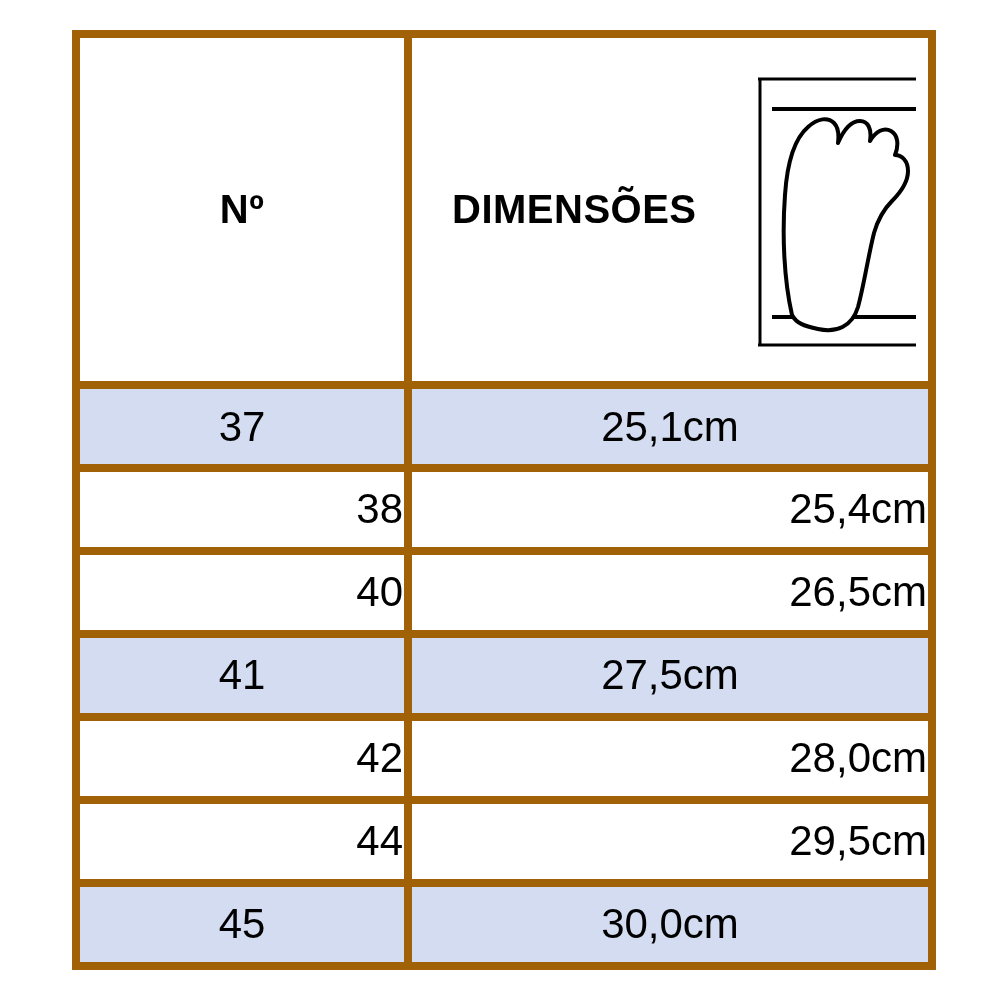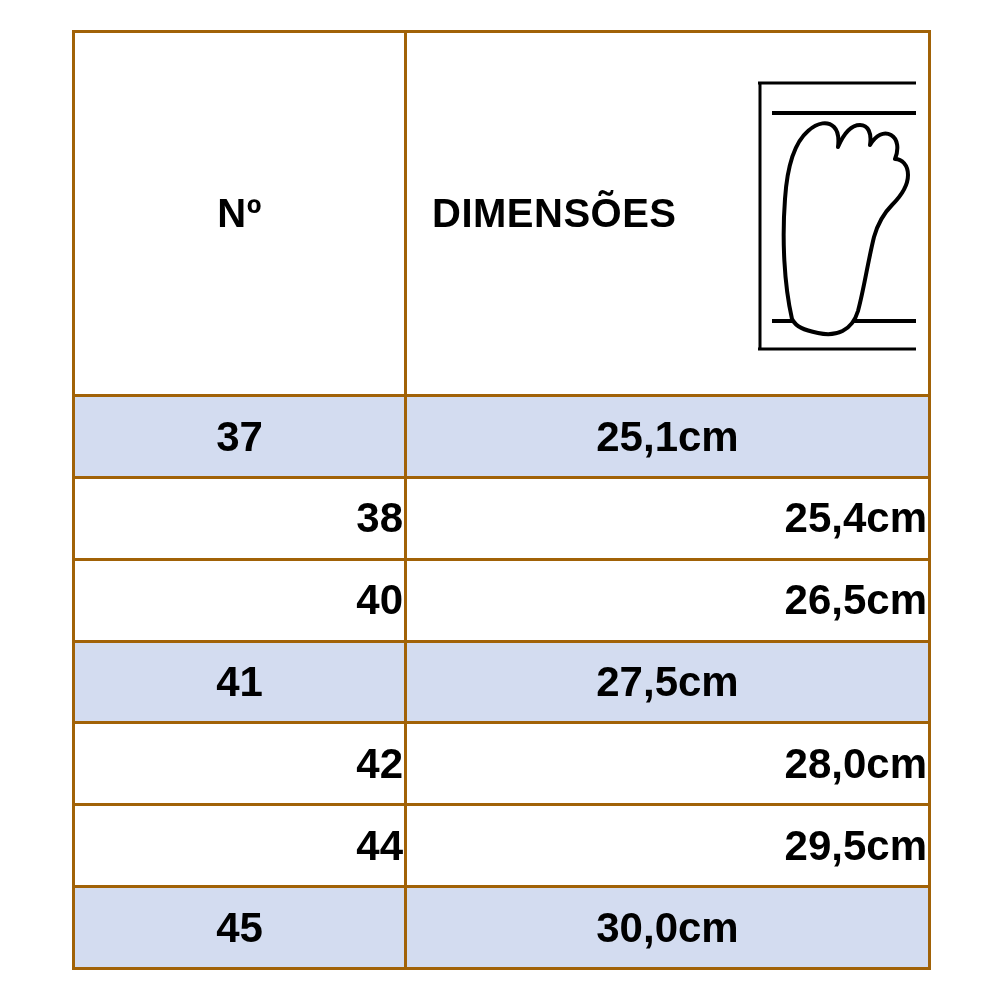--- a/index.html
+++ b/index.html
@@ -29,21 +29,21 @@
 
   table.size-table {
     border-collapse: collapse;
     table-layout: fixed;
     width: 856px;
     height: 940px;
     background: #ffffff;
   }
 
   table.size-table td {
-    border: 3px solid #a16207;
+    border: 8px solid #a16207;
     text-align: center;
     vertical-align: middle;
     color: #000000;
     font-family: "Liberation Sans", sans-serif;
   }
 
   col.col-num { width: 332px; }
   col.col-dim { width: 524px; }
 
   
@@ -68,36 +68,37 @@
     display: flex;
     align-items: center;
     justify-content: flex-start;
     height: 100%;
     padding-left: 24px;
     box-sizing: border-box;
   }
 
   .header-dim-label {
     white-space: nowrap;
+    margin-left: 15px;
   }
 
   .foot-figure {
     position: absolute;
     right: 6px;
     top: 50%;
     transform: translateY(-50%);
     width: 170px;
     height: 290px;
   }
 
   
   tr.data-row td {
     height: 68.5px;
     font-size: 42px;
-    font-weight: bold;
+    font-weight: normal;
   }
 
   tr.data-row.shaded td {
     background: #d3dcf0;
   }
 
   tr.data-row.plain td {
     background: #ffffff;
     text-align: right;
   }

